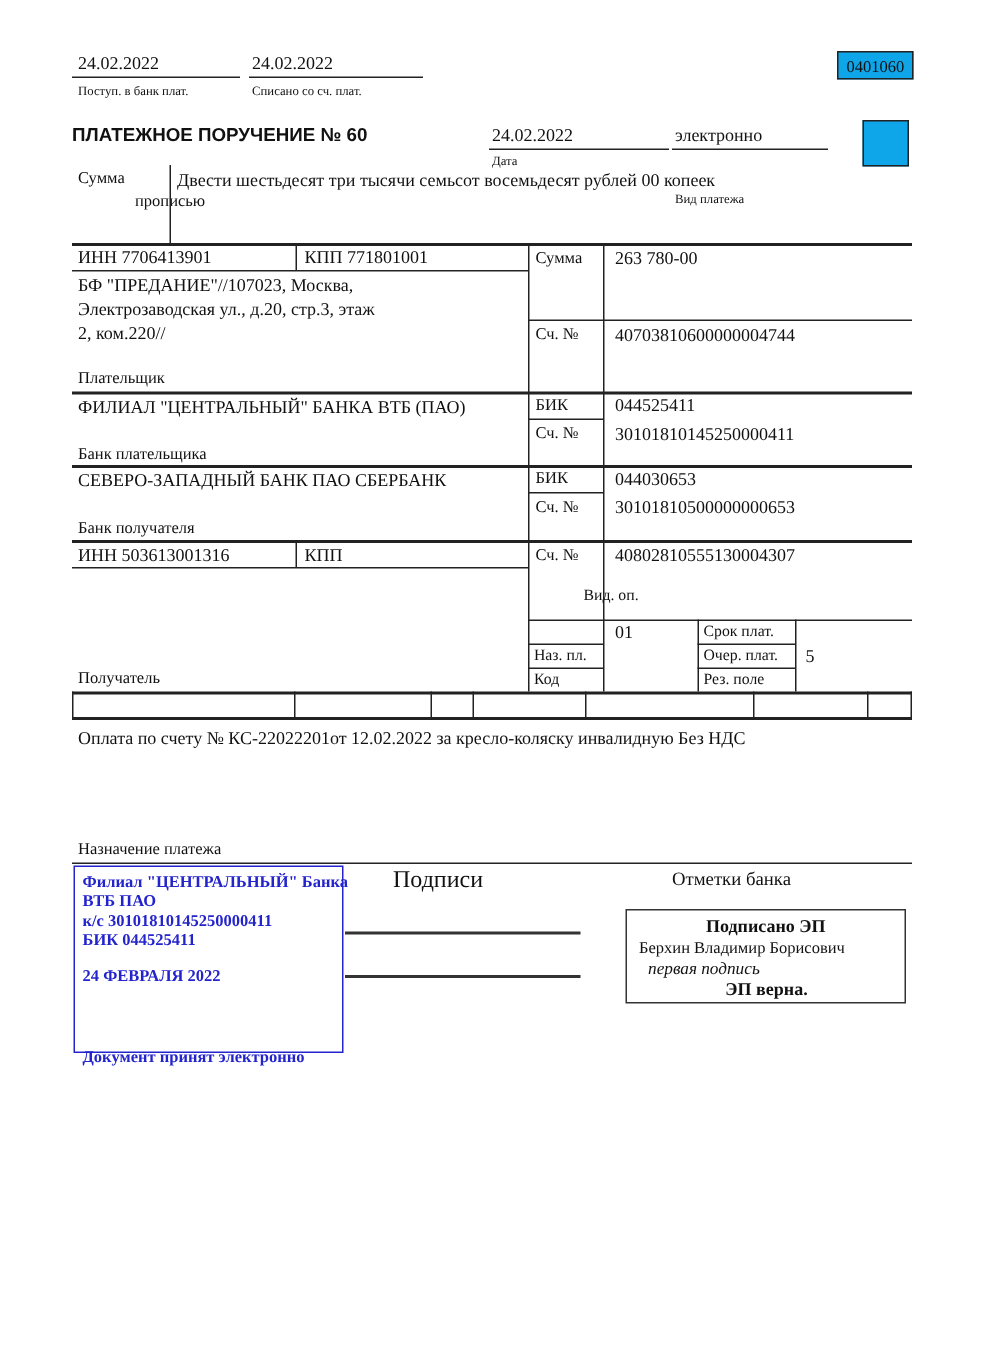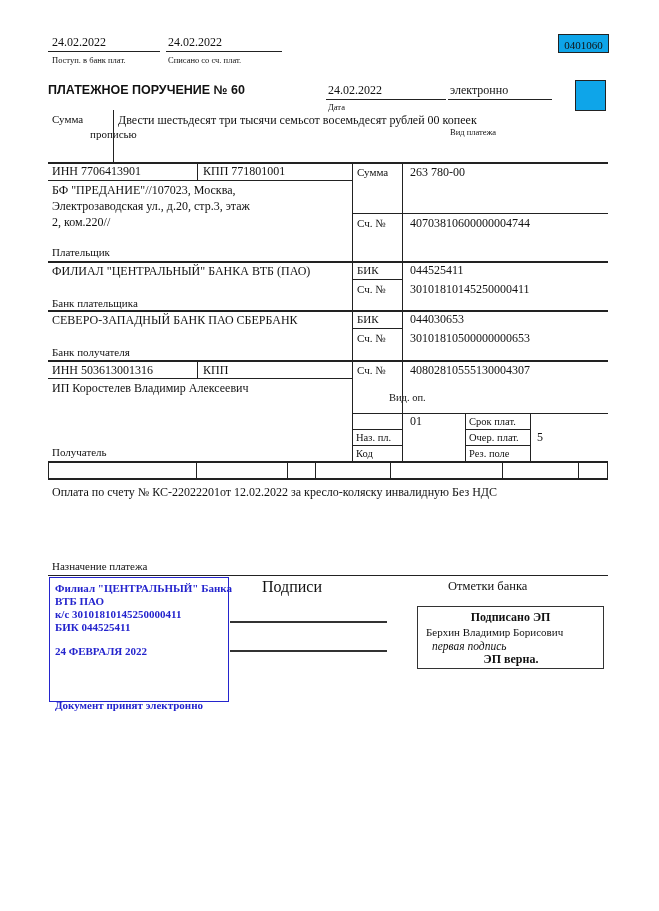--- a/index.html
+++ b/index.html
@@ -92,21 +92,20 @@
   <span class="t" style="left:410px; top:313px;">044030653</span>
   <div class="hl" style="left:352px; top:328px; width:50px;"></div>
   <span class="t md" style="left:357px; top:332px;">Сч. №</span>
   <span class="t" style="left:410px; top:332px;">30101810500000000653</span>
   <div class="hl2" style="left:48px; top:360px; width:560px;"></div>
 
   <span class="t" style="left:52px; top:364px;">ИНН 503613001316</span>
   <div class="vl" style="left:197px; top:360px; height:18px;"></div>
   <span class="t" style="left:203px; top:364px;">КПП</span>
   <div class="hl" style="left:48px; top:378px; width:304px;"></div>
-  <span class="t" style="left:52px; top:382px;">ИП Коростелев Владимир Алексеевич</span>
   <span class="t md" style="left:52px; top:446px;">Получатель</span>
 
   <span class="t md" style="left:357px; top:364px;">Сч. №</span>
   <span class="t" style="left:410px; top:364px;">40802810555130004307</span>
 
   <div class="hl" style="left:352px; top:413px; width:256px;"></div>
   <div class="vl" style="left:465px; top:413px; height:48px;"></div>
   <div class="vl" style="left:530px; top:413px; height:48px;"></div>
   <div class="hl" style="left:352px; top:429px; width:50px;"></div>
   <div class="hl" style="left:352px; top:445px; width:50px;"></div>

